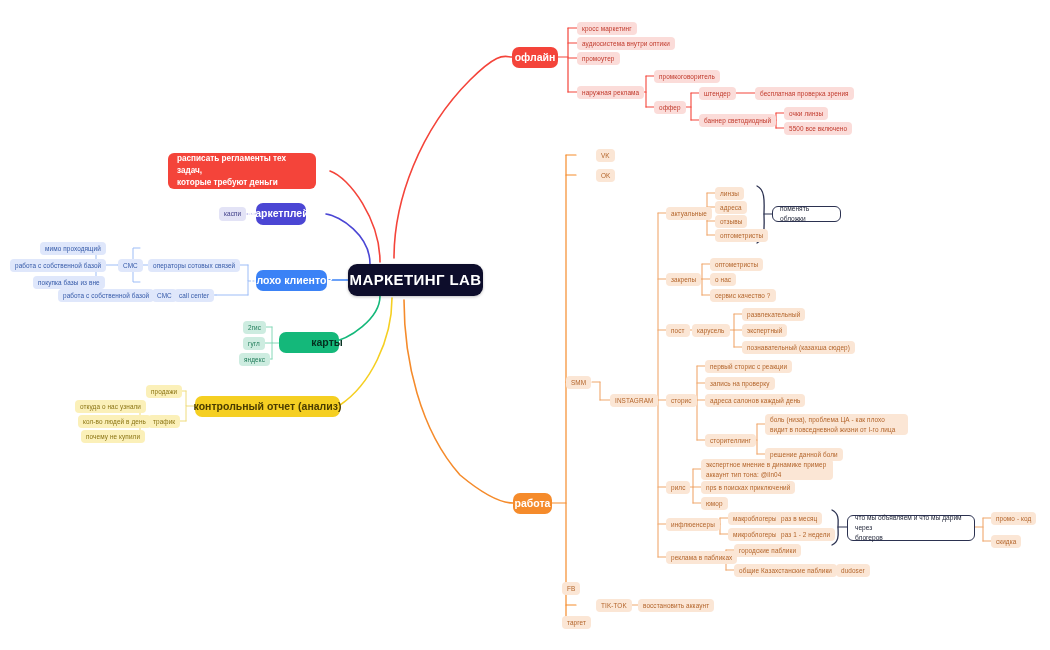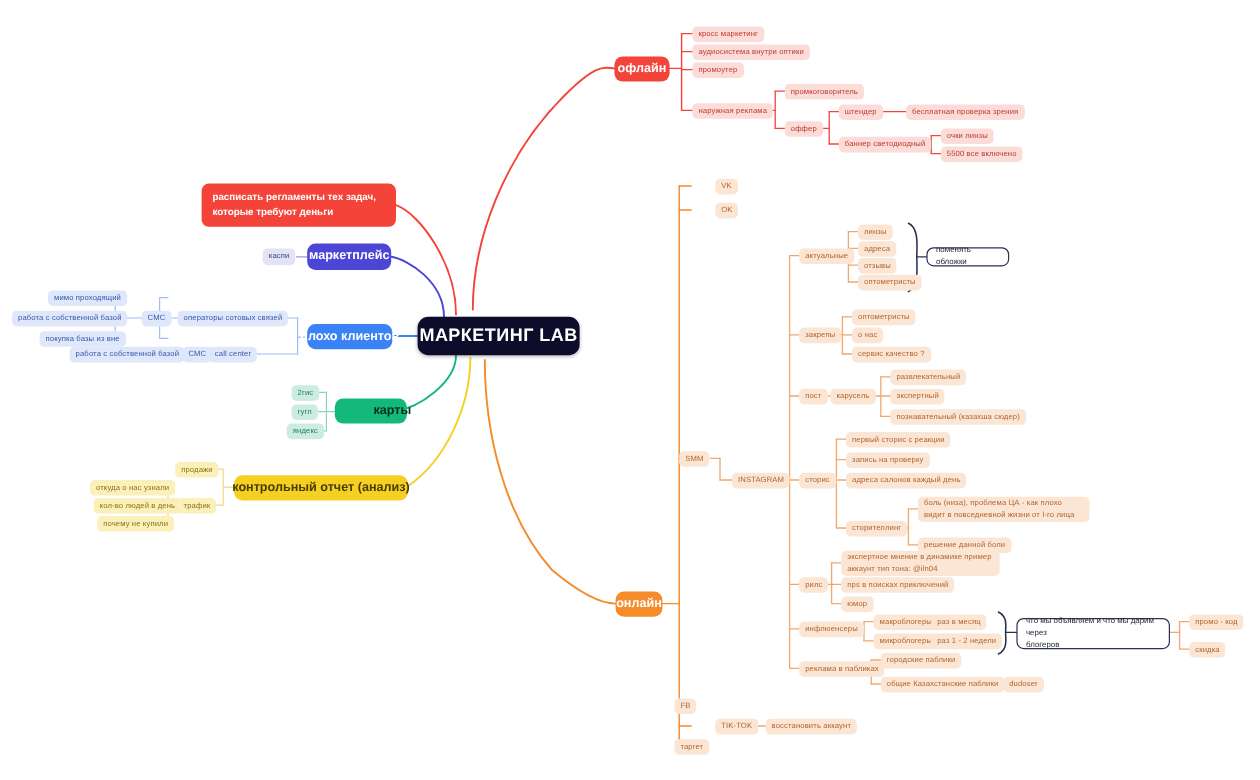--- a/index.html
+++ b/index.html
@@ -233,25 +233,25 @@
       <path d="M726,550 L734,550" stroke="#f0a86d" stroke-width="1.1"></path>
       <path d="M726,570 L734,570" stroke="#f0a86d" stroke-width="1.1"></path>
       <path d="M826,570 L836,570" stroke="#f0a86d" stroke-width="1.1"></path>
 
       <path d="M622,605 L638,605" stroke="#f0a86d" stroke-width="1.1"></path>
     </g>
   </svg>
 
   <div class="node central" style="left:348px;top:264px;width:135px;height:32px;">МАРКЕТИНГ LAB</div>
 
-  <div class="node red-box" style="left:168px;top:153px;width:162px;height:36px;justify-content:flex-start;">расписать регламенты тех задач,
+  <div class="node red-box" style="left:168px;top:153px;width:148px;height:36px;justify-content:flex-start;">расписать регламенты тех задач,
 которые требуют деньги</div>
 
   <div class="node chip indigo-chip" style="left:219px;top:207px;height:14px;">каспи</div>
-  <div class="node branch indigo-pill" style="left:256px;top:203px;width:70px;height:22px;">маркетплейс</div>
+  <div class="node branch indigo-pill" style="left:256px;top:203px;width:50px;height:22px;">маркетплейс</div>
 
   <div class="node branch blue-pill" style="left:256px;top:270px;width:71px;height:21px;">плохо клиентов</div>
   <div class="node chip blue-chip" style="left:148px;top:259px;height:13px;">операторы сотовых связей</div>
   <div class="node chip blue-chip" style="left:118px;top:259px;height:13px;">СМС</div>
   <div class="node chip blue-chip" style="left:40px;top:242px;height:13px;">мимо проходящий</div>
   <div class="node chip blue-chip" style="left:10px;top:259px;height:13px;">работа с собственной базой</div>
   <div class="node chip blue-chip" style="left:33px;top:276px;height:13px;">покупка базы из вне</div>
   <div class="node chip blue-chip" style="left:58px;top:289px;height:13px;">работа с собственной базой</div>
   <div class="node chip blue-chip" style="left:152px;top:289px;height:13px;">СМС</div>
   <div class="node chip blue-chip" style="left:174px;top:289px;height:13px;">call center</div>
@@ -274,21 +274,21 @@
   <div class="node chip red-chip" style="left:577px;top:52px;height:13px;">промоутер</div>
   <div class="node chip red-chip" style="left:577px;top:86px;height:13px;">наружная реклама</div>
   <div class="node chip red-chip" style="left:654px;top:70px;height:13px;">промкоговоритель</div>
   <div class="node chip red-chip" style="left:654px;top:101px;height:13px;">оффер</div>
   <div class="node chip red-chip" style="left:699px;top:87px;height:13px;">штендер</div>
   <div class="node chip red-chip" style="left:755px;top:87px;height:13px;">бесплатная проверка зрения</div>
   <div class="node chip red-chip" style="left:699px;top:114px;height:13px;">баннер светодиодный</div>
   <div class="node chip red-chip" style="left:784px;top:107px;height:13px;">очки линзы</div>
   <div class="node chip red-chip" style="left:784px;top:122px;height:13px;">5500 все включено</div>
 
-  <div class="node branch orange-pill" style="left:513px;top:493px;width:39px;height:21px;">онлайн</div>
+  <div class="node branch orange-pill" style="left:513px;top:493px;width:39px;height:21px;">работа</div>
 
   <div class="node chip orange-chip" style="left:596px;top:149px;height:13px;">VK</div>
   <div class="node chip orange-chip" style="left:596px;top:169px;height:13px;">OK</div>
   <div class="node chip orange-chip" style="left:562px;top:582px;height:13px;">FB</div>
   <div class="node chip orange-chip" style="left:596px;top:599px;height:13px;">TIK-TOK</div>
   <div class="node chip orange-chip" style="left:638px;top:599px;height:13px;">восстановить аккаунт</div>
   <div class="node chip orange-chip" style="left:562px;top:616px;height:13px;">таргет</div>
 
   <div class="node chip orange-chip" style="left:566px;top:376px;height:13px;">SMM</div>
   <div class="node chip orange-chip" style="left:610px;top:394px;height:13px;">INSTAGRAM</div>

